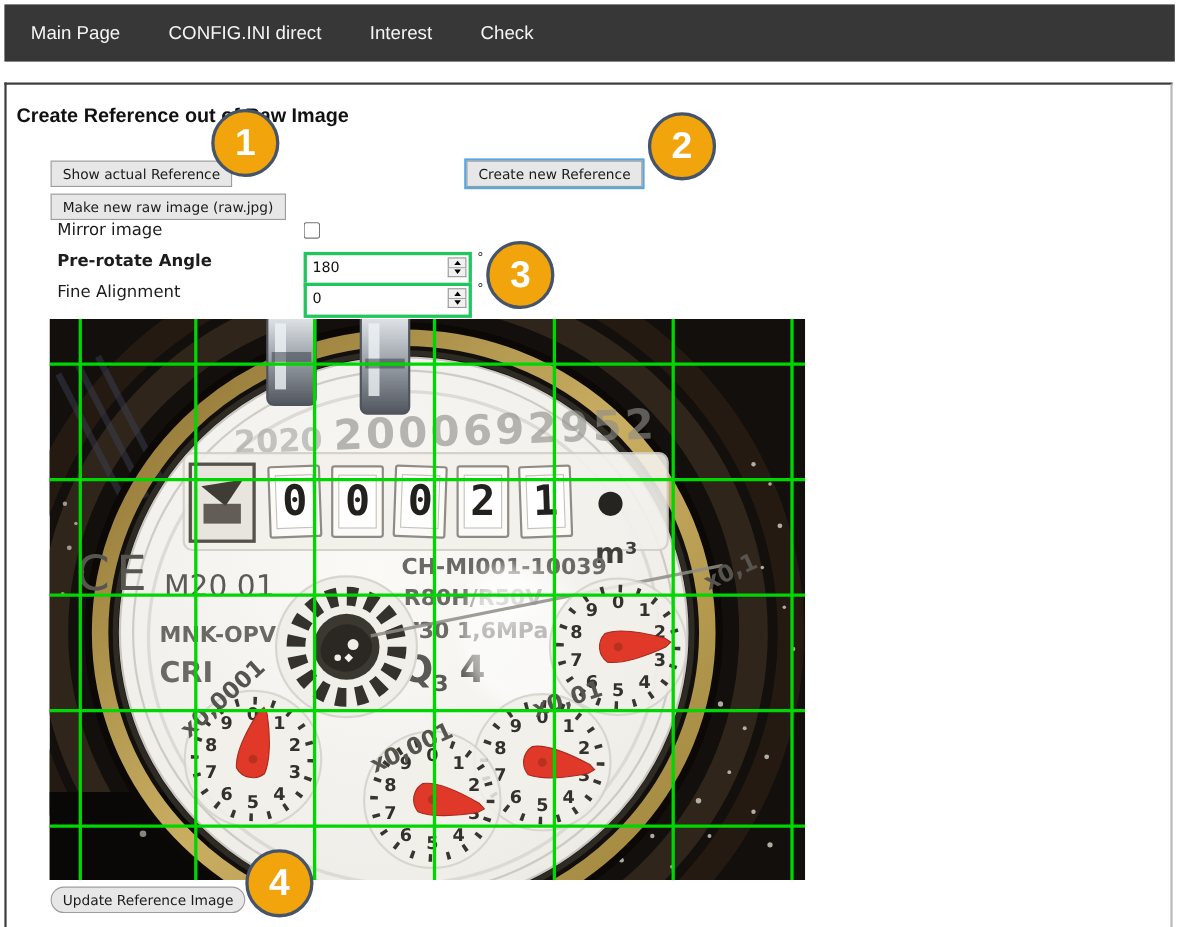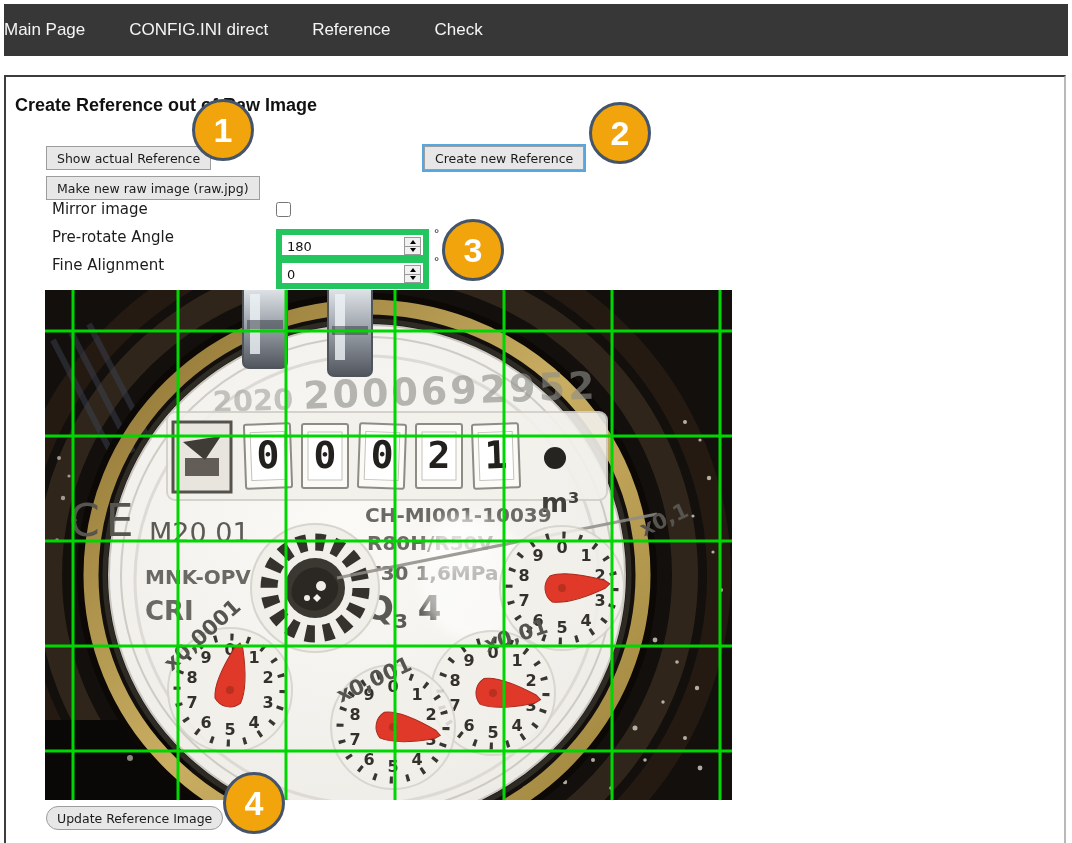--- a/index.html
+++ b/index.html
@@ -4,21 +4,21 @@
 <style>
   html,body{margin:0;padding:0;}
   body{
     width:1072px;height:843px;position:relative;overflow:hidden;
     background:#ffffff;font-family:"Liberation Sans",sans-serif;
   }
   
   .topnav{
     position:absolute;left:4px;top:4px;width:1064px;height:52px;
     background:#373737;display:flex;align-items:center;gap:44px;
-    box-sizing:border-box;
+    padding-left:24px;box-sizing:border-box;
   }
   .topnav a{color:#f5f5f5;font-size:17px;text-decoration:none;white-space:nowrap;cursor:pointer;}
   
   .panel{
     position:absolute;left:4px;top:75px;width:1062px;height:780px;
     background:#ffffff;box-sizing:border-box;
     border-top:2px solid #3c3c3c;border-left:2px solid #3c3c3c;border-right:2px solid #b9b9b9;
   }
   .page-title{
     position:absolute;left:15px;top:95px;margin:0;
@@ -29,21 +29,21 @@
     position:absolute;height:24px;padding:0 10px;box-sizing:border-box;
     background:#e7e7e7;border:1px solid #9d9d9d;
     font:12.5px "DejaVu Sans",sans-serif;color:#1a1a1a;white-space:nowrap;cursor:pointer;
   }
   .btn-focus{box-shadow:0 0 0 2px #58a6e0;}
   
   .flabel{position:absolute;font:15px "DejaVu Sans",sans-serif;color:#1c1c1c;white-space:nowrap;}
   .chk{position:absolute;width:15px;height:15px;margin:0;}
   .num-wrap{
     position:absolute;width:153px;height:32px;box-sizing:border-box;
-    border:6px solid #22c55e;background:#fff;
+    border:3px solid #22c55e;background:#fff;
   }
   .num-field{
     position:absolute;left:0;top:0;width:128px;height:22px;border:none;outline:none;
     padding:0 0 0 5px;font:13px "DejaVu Sans",sans-serif;color:#111;background:transparent;
   }
   .spinner{position:absolute;right:2px;top:2px;width:17px;height:18px;display:flex;flex-direction:column;}
   .spin-btn{
     flex:1;box-sizing:border-box;border:1px solid #9a9a9a;background:#f1f1f1;
     display:flex;align-items:center;justify-content:center;padding:0;cursor:pointer;
   }
@@ -66,36 +66,36 @@
   svg .od{font-family:"DejaVu Sans Mono",monospace;font-size:38px;font-weight:700;fill:#23211e;text-anchor:middle;}
   svg .mtxt{font-weight:700;fill:#6b6963;}
   svg .dlabel{font-size:21px;font-weight:700;fill:#56544e;text-anchor:middle;}
 </style>
 </head>
 <body>
 
 <nav class="topnav">
   <a>Main Page</a>
   <a>CONFIG.INI direct</a>
-  <a>Reference</a>
+  <a>Interest</a>
   <a>Check</a>
 </nav>
 
 <div class="panel"></div>
 
 <h1 class="page-title">Create Reference out of Raw Image</h1>
 
 <button class="btn" style="left:46px;top:146px;">Show actual Reference</button>
 <button class="btn btn-focus" style="left:424px;top:146px;">Create new Reference</button>
 <button class="btn" style="left:46px;top:176px;">Make new raw image (raw.jpg)</button>
 
 <span class="flabel" style="left:52px;top:200px;">Mirror image</span>
 <input type="checkbox" class="chk" style="left: 276px; top: 202px;">
 
-<span class="flabel" style="left:52px;top:228px;">Pre-rotate Angle</span>
+<span class="flabel" style="left:52px;top:228px;font-weight:bold;">Pre-rotate Angle</span>
 <div class="num-wrap" style="left:276px;top:229px;">
   <input class="num-field" type="text" value="180" style="">
   <div class="spinner">
     <button class="spin-btn">
         <span class="arr-up"></span>
       </button>
     <button class="spin-btn">
         <span class="arr-down"></span>
       </button>
   </div>

